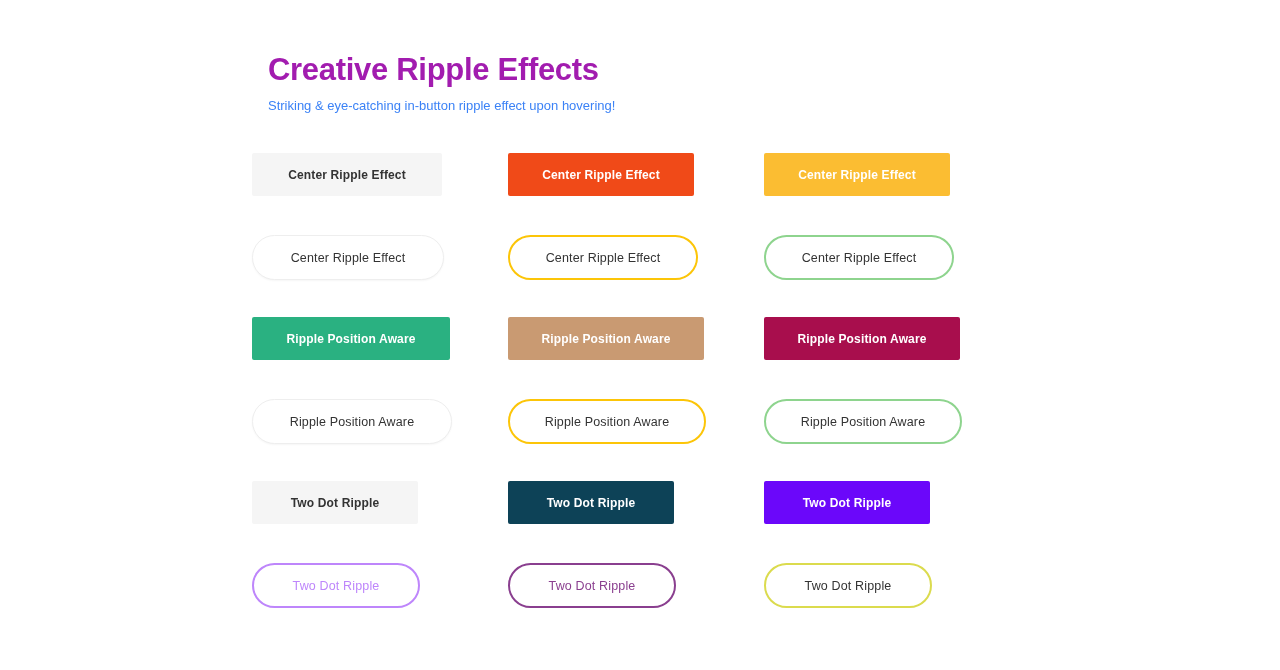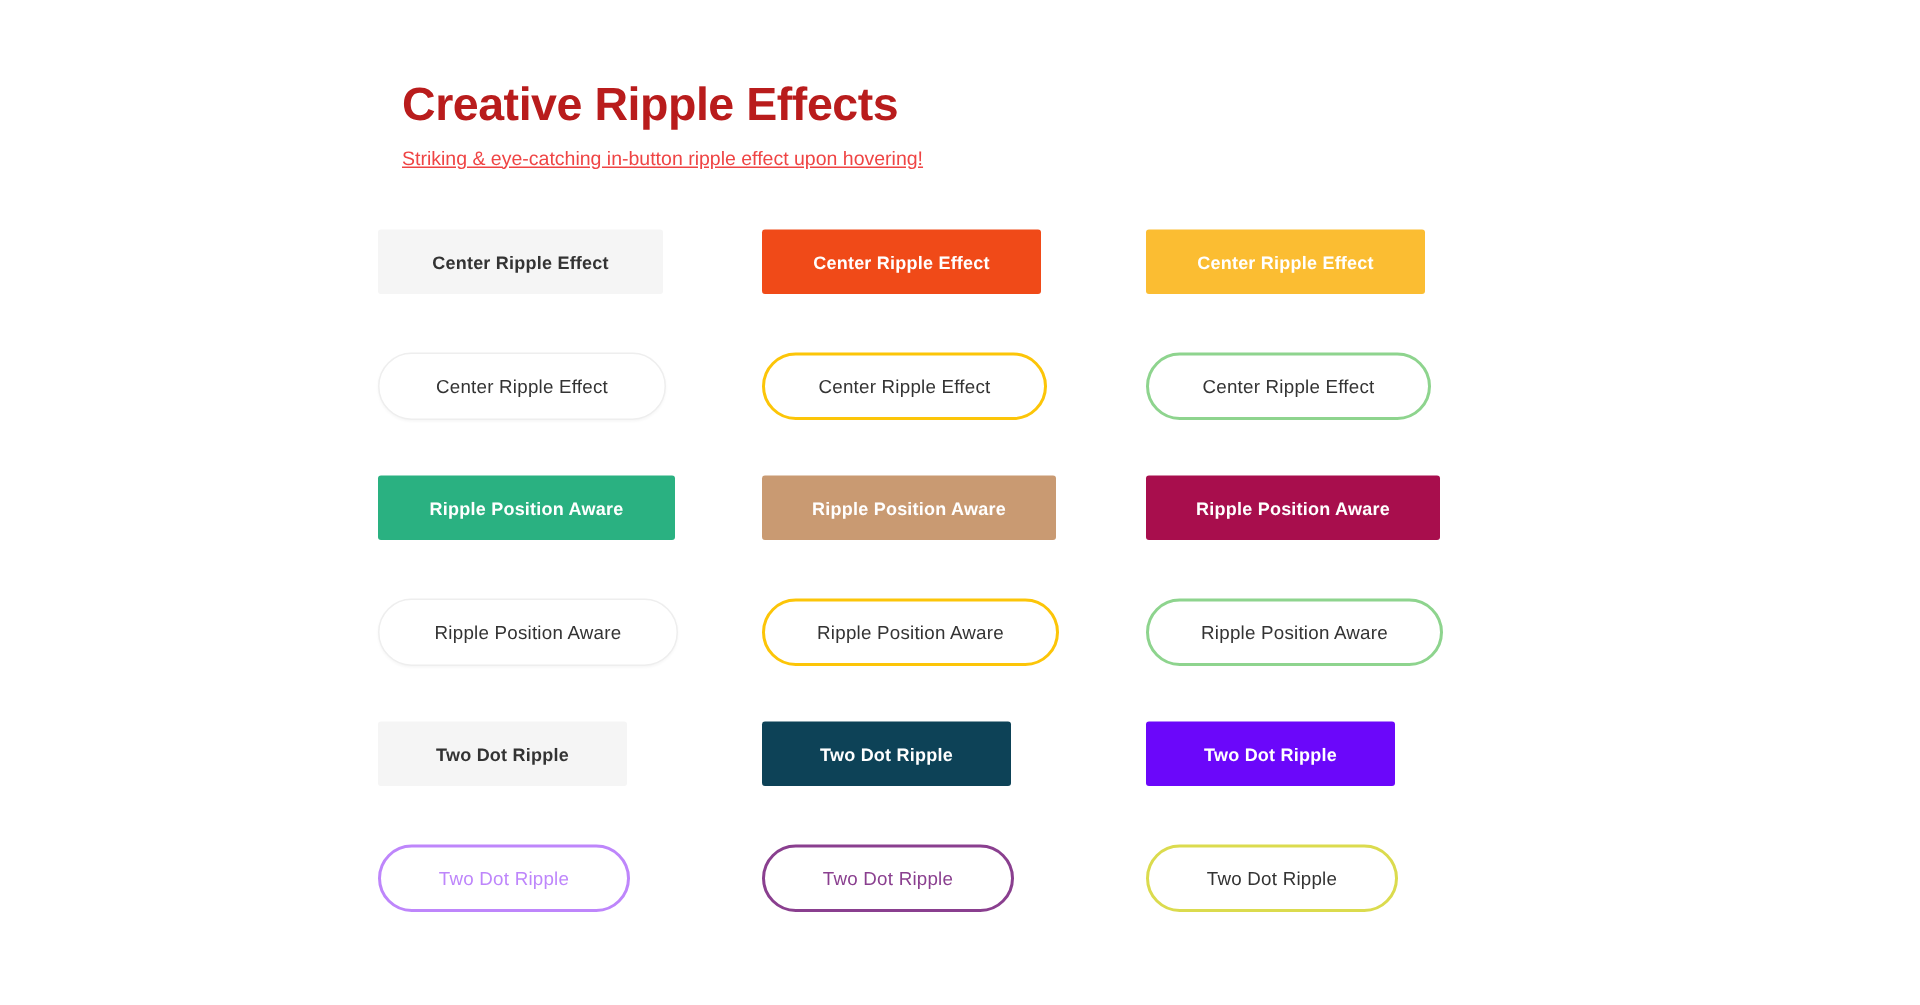--- a/index.html
+++ b/index.html
@@ -24,33 +24,32 @@
   .header {
     position: absolute;
     left: 268px;
     top: 52px;
     width: 900px;
   }
 
   .page-title {
     font-size: 31px;
     font-weight: bold;
-    color: #b91c1c;
+    color: #a21caf;
     letter-spacing: -0.3px;
     line-height: 1.15;
     margin: 0 0 9px 0;
   }
 
   .page-subtitle {
     font-size: 13px;
     font-weight: normal;
-    color: #ef4444;
+    color: #3b82f6;
     line-height: 1.4;
     margin: 0;
-    text-decoration: underline;
   }
 
   .btn-grid {
     position: absolute;
     left: 252px;
     top: 153px;
     width: 980px;
   }
 
   .btn-row {

